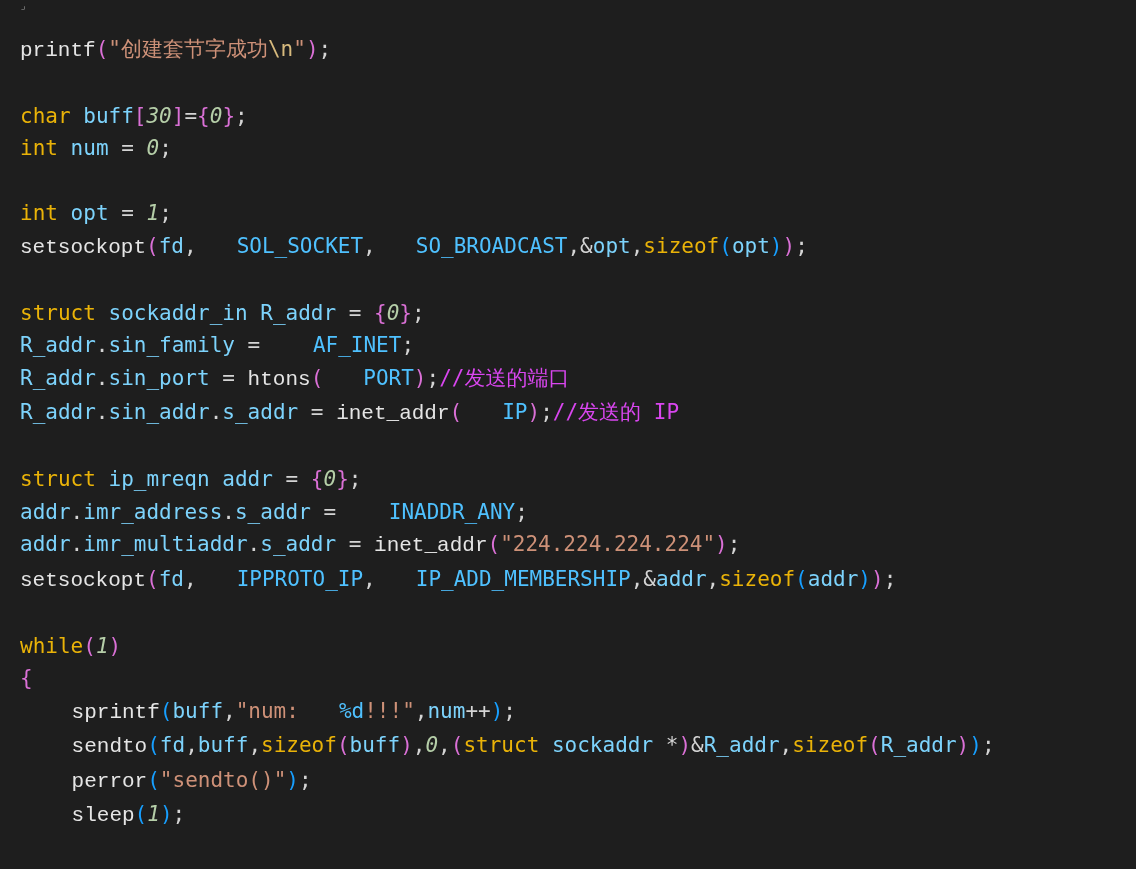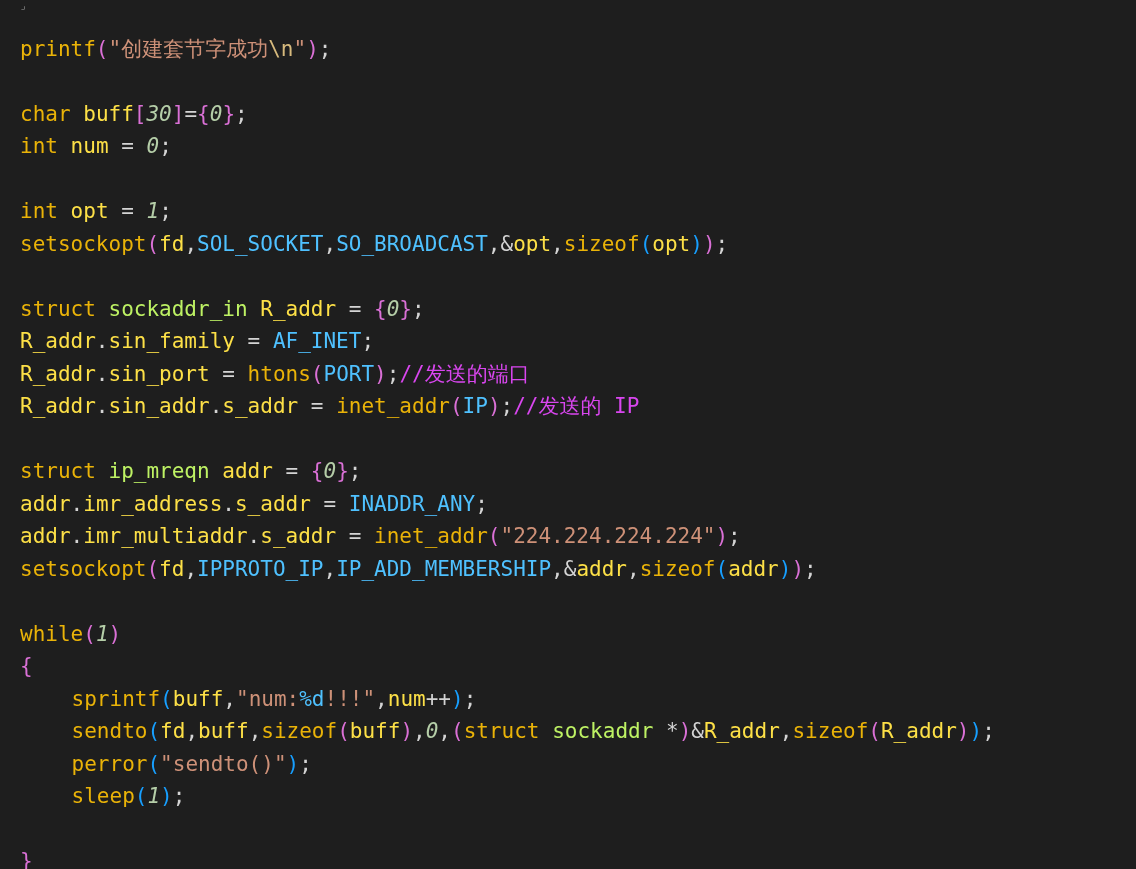--- a/index.html
+++ b/index.html
@@ -13,27 +13,27 @@
   pre.code {
     margin: 0;
     padding: 0 0 0 20px;
     font-family: "Consolas", "Menlo", "DejaVu Sans Mono", monospace;
     font-size: 21px;
     line-height: 32.5px;
     white-space: pre;
     color: #d4d4d4;
   }
   .tok-kw       { color: #eab308; }  
-  .tok-func     { color: #eab308; }  
+  .tok-func     { color: #e5e5e5; font-family: Liberation Mono, monospace; }  
   .tok-str      { color: #ce9178; }  
   .tok-esc      { color: #d7ba7d; }  
   .tok-num      { color: #b5cea8; font-style: italic; }  
-  .tok-var      { color: #fde047; }  
-  .tok-type     { color: #bef264; text-align: right; }  
-  .tok-const    { color: #4fc1ff; }  
+  .tok-var      { color: #7dd3fc; }  
+  .tok-type     { color: #7dd3fc; text-align: right; }  
+  .tok-const    { color: #4fc1ff; margin-left: 40px; }  
   .tok-comment  { color: #d946ef; }  
   .tok-op       { color: #d4d4d4; }  
   .tok-punc     { color: #d4d4d4; }  
   .tok-brace    { color: #da70d6; }  
   .tok-brace2   { color: #179fff; }  
   .indent-guide { display:inline-block; border-left:1px solid #404040; width:0; height:100%;}
   .cursor-line  { position:relative; }
   .mini-icon {
     position:absolute;
     top:-10px; left:0;

